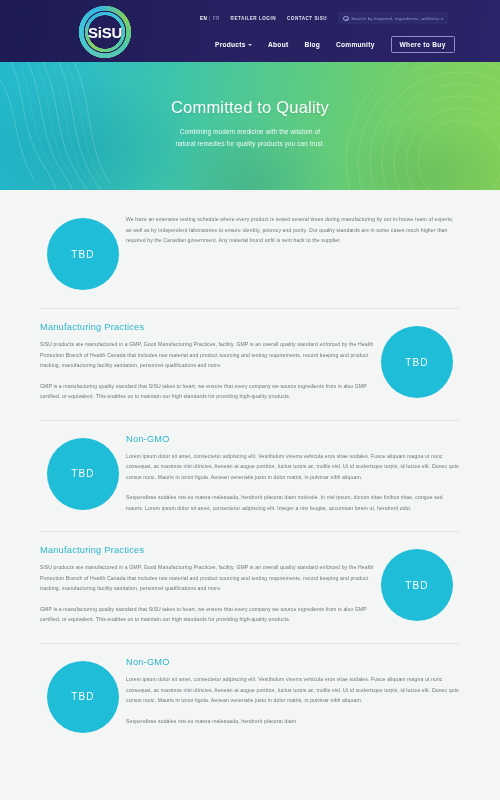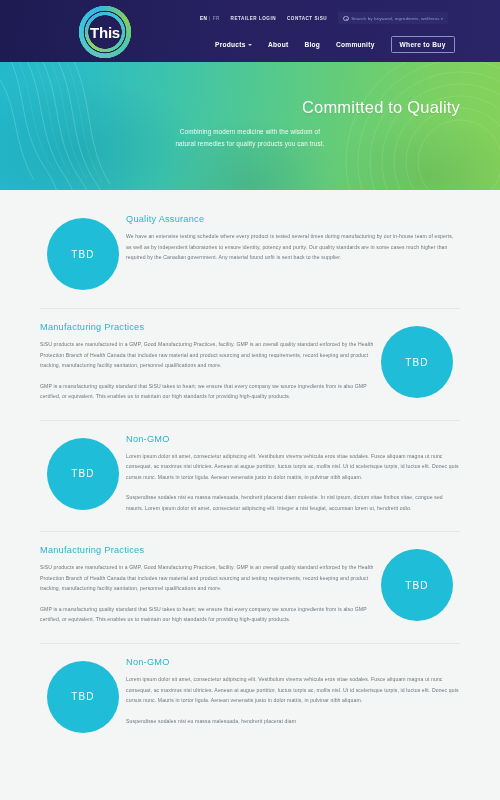--- a/index.html
+++ b/index.html
@@ -219,21 +219,20 @@
     text-align: center;
     padding: 0 40px;
   }
   .hero-title {
     color: #ffffff;
     font-size: 16.5px;
     font-weight: 400;
     letter-spacing: 0.2px;
     margin-bottom: 9px;
     text-shadow: 0 1px 2px rgba(0,0,0,0.10);
-    text-align: right;
   }
   .hero-sub {
     color: #f2fbf7;
     font-size: 6.3px;
     line-height: 1.85;
     letter-spacing: 0.15px;
     font-weight: 400;
   }
 
   
@@ -308,21 +307,21 @@
 </head>
 <body>
 
 <div class="page">
 
   <div class="header">
 
     <a class="logo" href="#">
       <span class="ring-outer"></span>
       <span class="ring-inner"></span>
-      <span class="wordmark">This</span>
+      <span class="wordmark">SiSU</span>
     </a>
 
     <div class="utility-bar">
       <div class="lang">
         <span class="active">EN</span>
         <span class="sep">|</span>
         <span class="inactive">FR</span>
       </div>
       <a class="util-link" href="#">RETAILER LOGIN</a>
       <a class="util-link" href="#">CONTACT SiSU</a>
@@ -388,21 +387,20 @@
   <div class="content">
 
     <div class="spacer-lg"></div>
 
     <div class="block left-media">
       <div class="block-inner">
         <div class="media-col">
           <div class="bubble">TBD</div>
         </div>
         <div class="text-col">
-          <div class="sec-title">Quality Assurance</div>
           <p class="sec-p">We have an extensive testing schedule where every product is tested several times during manufacturing by our in-house team of experts, as well as by independent laboratories to ensure identity, potency and purity. Our quality standards are in some cases much higher than required by the Canadian government. Any material found unfit is sent back to the supplier.</p>
         </div>
       </div>
     </div>
 
     <div class="spacer-md"></div>
     <div class="divider"></div>
     <div class="spacer-sm"></div>
 
     <div class="block right-media">

